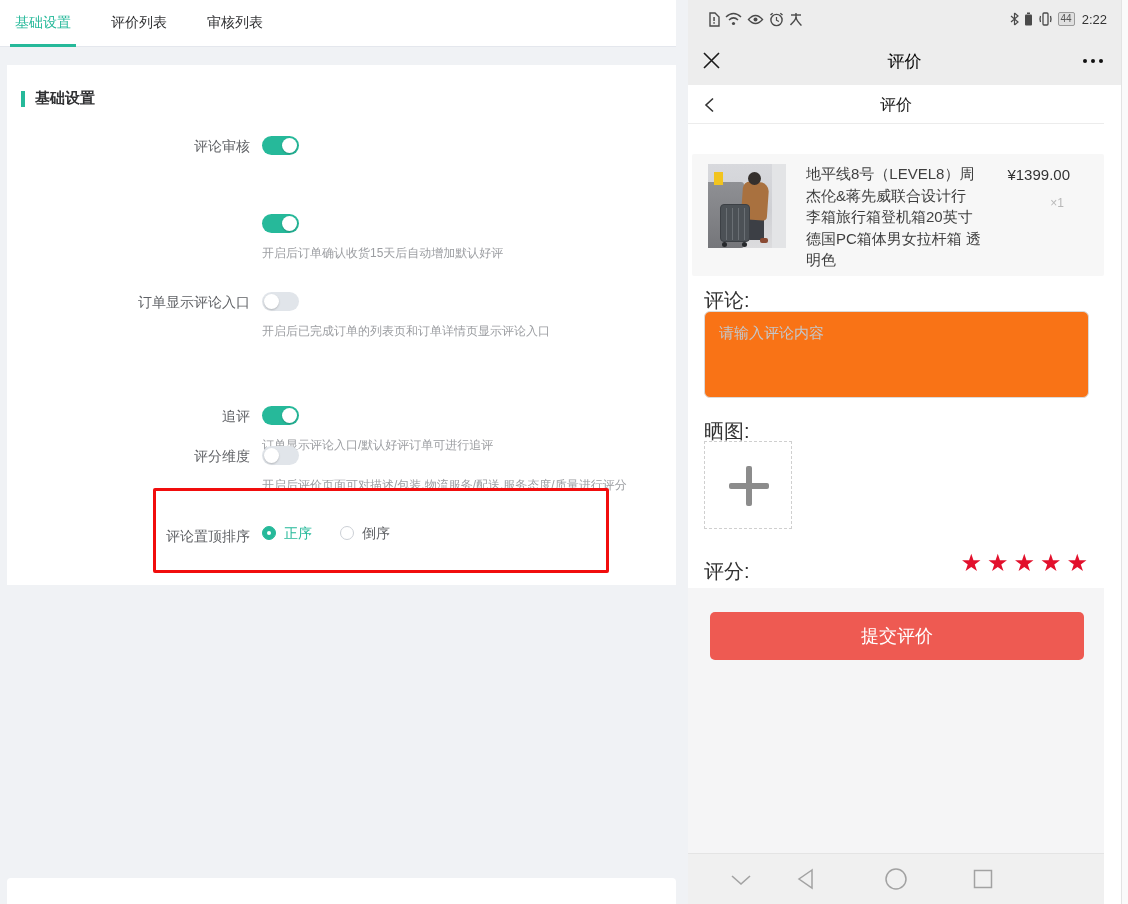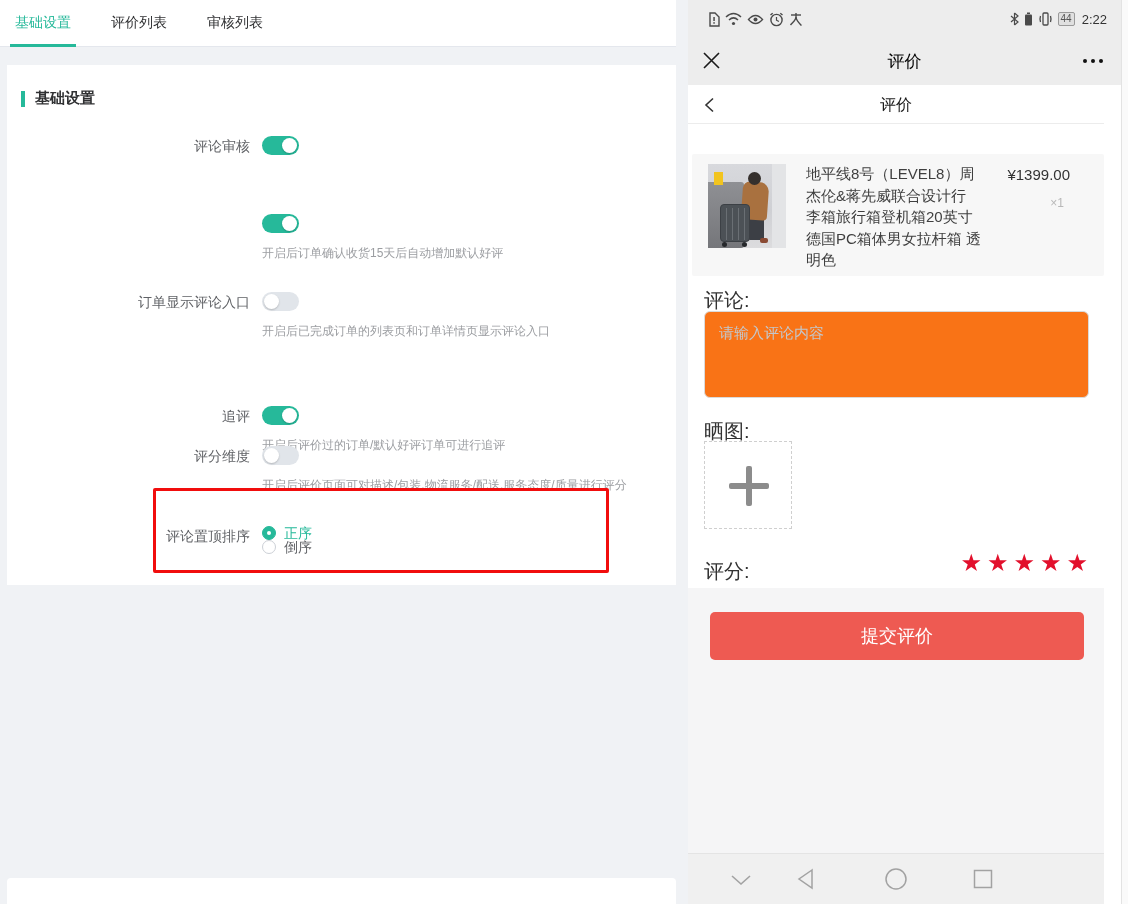--- a/index.html
+++ b/index.html
@@ -49,21 +49,21 @@
     background:#fff; box-shadow:0 1px 2px rgba(0,0,0,.2);
   }
   .toggle.on  .knob { right:2px; }
   .toggle.off .knob { left:2px; }
   
   .red-frame {
     position:absolute; left:146px; top:423px; width:456px; height:85px;
     border:3px solid #f10d0d; border-radius:2px; pointer-events:none;
   }
   
-  .radio-group { display:flex; align-items:flex-end;flex-direction:column; }
+  .radio-group { display:flex; align-items:flex-end; }
   .radio { display:flex; align-items:center; margin-right:28px; cursor:pointer; }
   .radio-dot {
     width:14px; height:14px; border-radius:50%; margin-right:8px; position:relative;
     border:1px solid #ccd0d6; background:#fff;
   }
   .radio.selected .radio-dot { background:#26b99a; border-color:#26b99a; }
   .radio.selected .radio-dot::after {
     content:""; position:absolute; left:4px; top:4px; width:4px; height:4px; border-radius:50%; background:#fff;
   }
   .radio-label { font-size:14px; color:#606266; line-height:14px; }
@@ -201,21 +201,21 @@
         <div class="knob"></div>
       </div>
     <div class="row-desc">开启后已完成订单的列表页和订单详情页显示评论入口</div>
   </div>
 
   <div class="setting-row" style="top:299px;margin-top:42px;">
     <div class="row-label">追评</div>
     <div class="row-control toggle on">
         <div class="knob"></div>
       </div>
-    <div class="row-desc">开启后评价过的订单/默认好评订单可进行追评</div>
+    <div class="row-desc">订单显示评论入口/默认好评订单可进行追评</div>
   </div>
 
   <div class="setting-row" style="top:381px;">
     <div class="row-label">评分维度</div>
     <div class="row-control toggle off">
         <div class="knob"></div>
       </div>
     <div class="row-desc">开启后评价页面可对描述/包装,物流服务/配送,服务态度/质量进行评分</div>
   </div>
 

